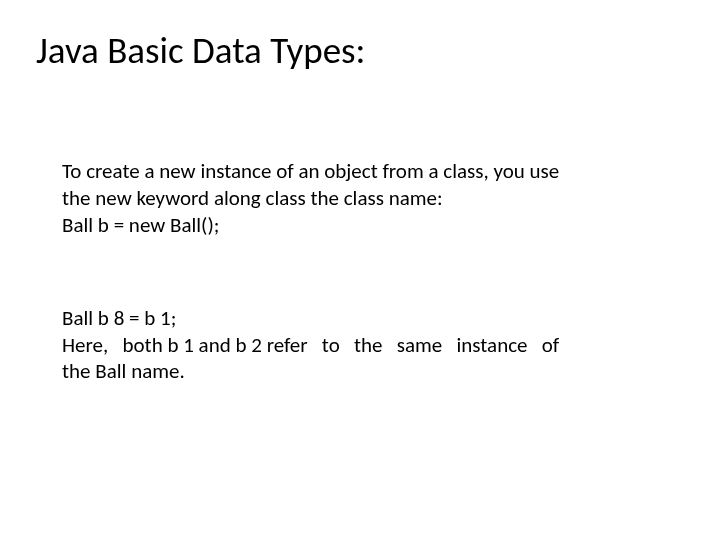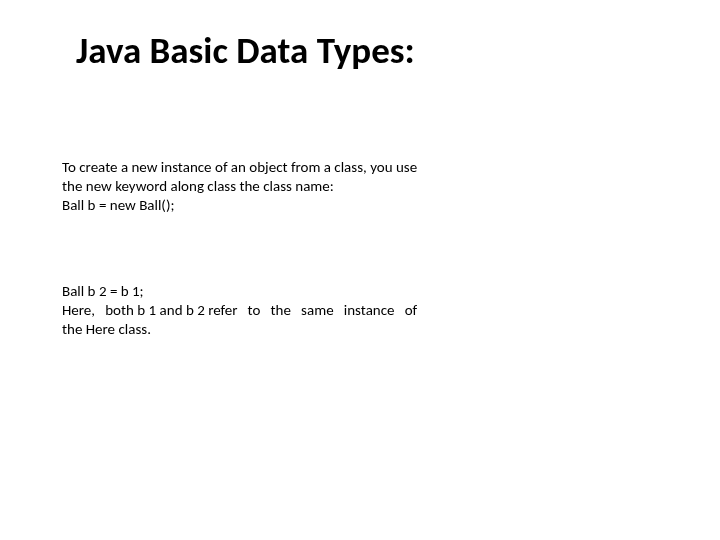--- a/index.html
+++ b/index.html
@@ -15,30 +15,29 @@
     position: relative;
     width: 720px;
     height: 540px;
     box-sizing: border-box;
   }
   .title {
     position: absolute;
     top: 28px;
     left: 36px;
     font-size: 37px;
-    font-weight: 700;
+    font-weight: 400;
     letter-spacing: 0px;
-    margin-left: 40px;
   }
   .body {
     position: absolute;
     top: 158px;
     left: 62px;
     width: 606px;
-    font-size: 15px;
+    font-size: 21px;
     line-height: 1.28;
   }
   .para1 {
     margin-bottom: 66px;
     text-align: left;
   }
   .para2 {
     text-align: justify;
     text-align-last: left;
   }
@@ -50,19 +49,19 @@
 
   <div class="title">Java Basic Data Types:</div>
 
   <div class="body">
     <div class="para1">
       <div>To create a new instance of an object from a class, you use</div>
       <div>the new keyword along class the class name:</div>
       <div>Ball b = new Ball();</div>
     </div>
     <div class="para2">
-      <div>Ball b 2 = b 1;</div>
+      <div>Ball b 8 = b 1;</div>
       <div>Here,&nbsp;&nbsp; both b 1 and b 2 refer &nbsp; to &nbsp; the &nbsp; same &nbsp; instance &nbsp; of</div>
-      <div>the Here class.</div>
+      <div>the Ball name.</div>
     </div>
   </div>
 
 </div>
 
 </body></html>

